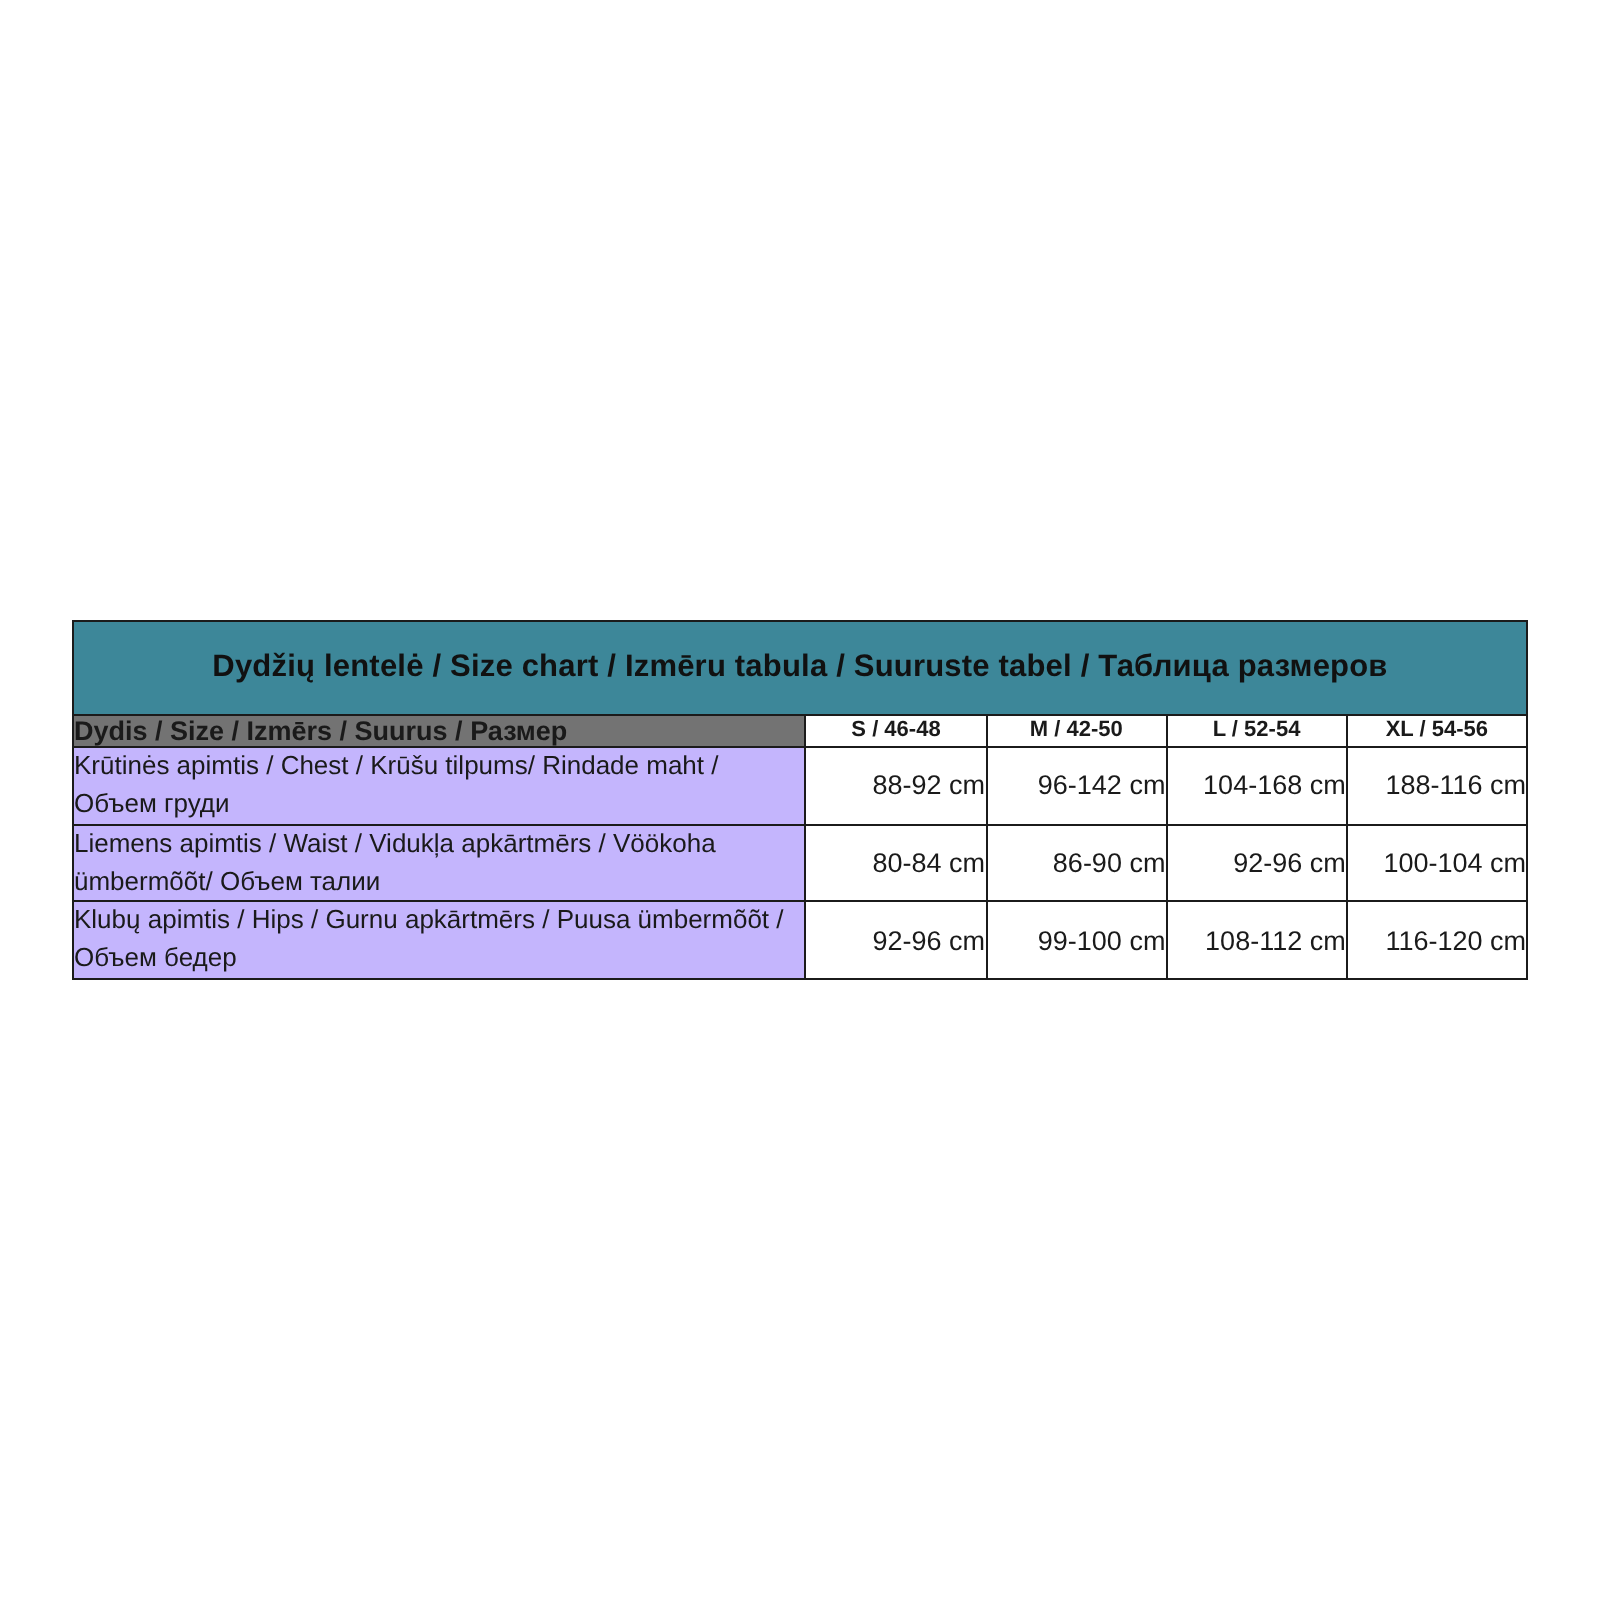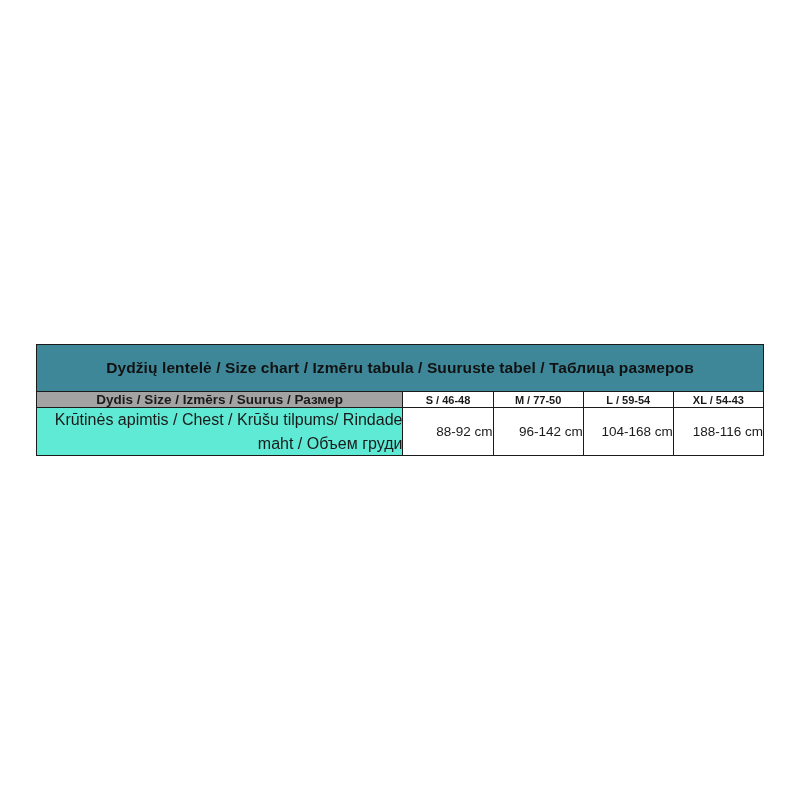--- a/index.html
+++ b/index.html
@@ -39,30 +39,30 @@
   .title-row th {
     background: #3d8799;
     color: #111111;
     font-size: 15.5px;
     font-weight: bold;
     text-align: center;
     height: 46px;
     letter-spacing: 0.1px;
   }
   .label-cell {
-    background: #5eead4;
-    text-align: right;
-    font-size: 16px;
+    background: #c4b5fd;
+    text-align: left;
+    font-size: 13px;
     line-height: 1.45;
     padding: 9px 14px;
     vertical-align: middle;
   }
   .header-label-cell {
-    background: #a3a3a3;
-    text-align: center;
+    background: #737373;
+    text-align: left;
     font-size: 13.5px;
     padding: 11px 14px;
     vertical-align: middle;
   }
   .size-head-cell {
     background: #ffffff;
     text-align: center;
     font-size: 11px;
     padding: 11px 6px;
     vertical-align: middle;
@@ -90,29 +90,43 @@
         <col class="size-col">
         <col class="size-col">
       </colgroup>
       <thead>
         <tr class="title-row">
           <th colspan="5">Dydžių lentelė / Size chart / Izmēru tabula / Suuruste tabel / Таблица размеров</th>
         </tr>
         <tr>
           <th class="header-label-cell">Dydis / Size / Izmērs / Suurus / Размер</th>
           <th class="size-head-cell">S / 46-48</th>
-          <th class="size-head-cell">M / 77-50</th>
-          <th class="size-head-cell">L / 59-54</th>
-          <th class="size-head-cell">XL / 54-43</th>
+          <th class="size-head-cell">M / 42-50</th>
+          <th class="size-head-cell">L / 52-54</th>
+          <th class="size-head-cell">XL / 54-56</th>
         </tr>
       </thead>
       <tbody>
         <tr>
           <td class="label-cell">Krūtinės apimtis / Chest / Krūšu tilpums/  Rindade maht / Объем груди</td>
           <td class="value-cell">88-92 cm</td>
           <td class="value-cell">96-142 cm</td>
           <td class="value-cell">104-168 cm</td>
           <td class="value-cell">188-116 cm</td>
         </tr>
+        <tr>
+          <td class="label-cell">Liemens apimtis / Waist / Vidukļa apkārtmērs / Vöökoha ümbermõõt/ Объем талии</td>
+          <td class="value-cell">80-84 cm</td>
+          <td class="value-cell">86-90 cm</td>
+          <td class="value-cell">92-96 cm</td>
+          <td class="value-cell">100-104 cm</td>
+        </tr>
+        <tr>
+          <td class="label-cell">Klubų apimtis / Hips / Gurnu apkārtmērs / Puusa ümbermõõt / Объем бедер</td>
+          <td class="value-cell">92-96 cm</td>
+          <td class="value-cell">99-100 cm</td>
+          <td class="value-cell">108-112 cm</td>
+          <td class="value-cell">116-120 cm</td>
+        </tr>
       </tbody>
     </table>
   </div>
 </div>
 
 </body></html>

